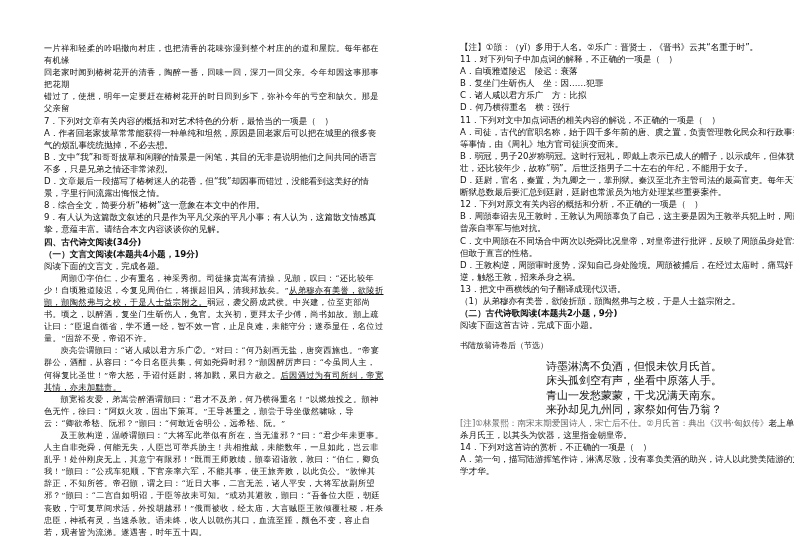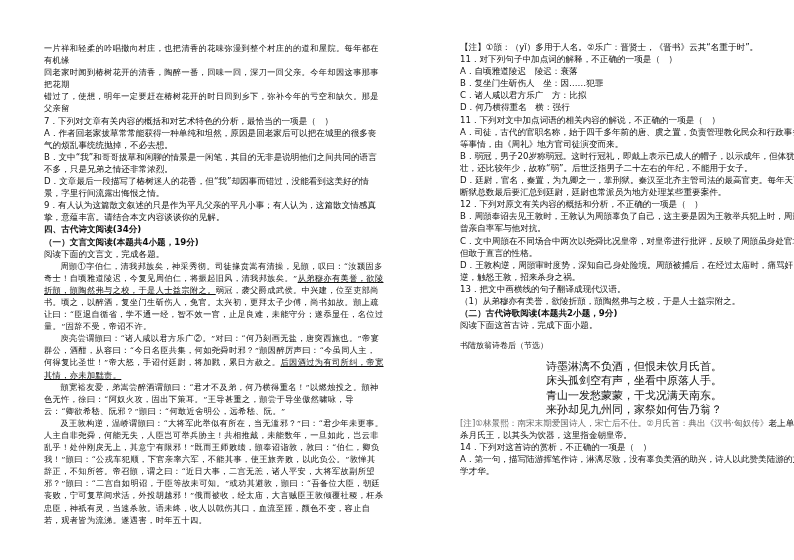--- a/index.html
+++ b/index.html
@@ -24,28 +24,29 @@
 
   <div class="col left">
     <p class="p serif">一片祥和轻柔的吟唱撒向村庄，也把清香的花味弥漫到整个村庄的的道和屋院。每年都在有机缘</p>
     <p class="p serif">回老家时闻到椿树花开的清香，陶醉一番，回味一回，深刀一回父亲。今年却因这事那事把花期</p>
     <p class="p serif">错过了，使想，明年一定要赶在椿树花开的时日回到乡下，弥补今年的亏空和缺欠。那是父亲留</p>
 
     <p class="p">7．下列对文章有关内容的概括和对艺术特色的分析，最恰当的一项是（　）</p>
     <p class="p">A．作者回老家拔草常常能获得一种单纯和坦然，原因是回老家后可以把在城里的很多丧气的烦乱事统统抛掉，不必去想。</p>
     <p class="p">B．文中“我”和哥哥拔草和闲聊的情景是一闲笔，其目的无非是说明他们之间共同的语言不多，只是兄弟之情还非常浓烈。</p>
     <p class="p">D．文章最后一段描写了椿树迷人的花香，但“我”却因事而错过，没能看到这美好的情景，字里行间流露出悔恨之情。</p>
+    <p class="p">8．综合全文，简要分析“椿树”这一意象在本文中的作用。</p>
     <p class="p">9．有人认为这篇散文叙述的只是作为平凡父亲的平凡小事；有人认为，这篇散文情感真挚，意蕴丰富。请结合本文内容谈谈你的见解。</p>
 
     <p class="p bold">四、古代诗文阅读(34分)</p>
     <p class="p bold">（一）文言文阅读(本题共4小题，19分)</p>
     <p class="p">阅读下面的文言文，完成各题。</p>
 
     <p class="p serif indent">
-      <span>周顗①字伯仁，清我邦族矣，神采秀彻。司徒掾贲嵩有清操，见顗，叹曰：“汝颍固多奇士！自顷雅道陵迟，今复见周伯仁，将振起旧风，清我邦族矣。”</span><span class="u">从弟穆亦有美誉，欲陵折顗，顗陶然弗与之校，于是人士益宗附之。</span><span>弱冠，袭父爵成武侯。中兴建，位至吏部尚书。顷之，以醉酒，复坐门生斫伤人，免官。太兴初，更拜太子少傅，尚书如故。顗上疏让曰：“臣退自循省，学不通一经，智不效一官，止足良难，未能守分；遂忝显任，名位过量。”固辞不受，帝诏不许。</span>
+      <span>周顗①字伯仁，少有重名，神采秀彻。司徒掾贲嵩有清操，见顗，叹曰：“还比较年少！自顷雅道陵迟，今复见周伯仁，将振起旧风，清我邦族矣。”</span><span class="u">从弟穆亦有美誉，欲陵折顗，顗陶然弗与之校，于是人士益宗附之。</span><span>弱冠，袭父爵成武侯。中兴建，位至吏部尚书。顷之，以醉酒，复坐门生斫伤人，免官。太兴初，更拜太子少傅，尚书如故。顗上疏让曰：“臣退自循省，学不通一经，智不效一官，止足良难，未能守分；遂忝显任，名位过量。”固辞不受，帝诏不许。</span>
     </p>
     <p class="p serif indent">
       <span>庾亮尝谓顗曰：“诸人咸以君方乐广②。”对曰：“何乃刻画无盐，唐突西施也。”帝宴群公，酒酣，从容曰：“今日名臣共集，何如尧舜时邪？”顗因醉厉声曰：“今虽同人主，何得复比圣世！”帝大怒，手诏付廷尉，将加戮，累日方赦之。</span><span class="u">后因酒过为有司所纠，帝宽其情，亦未加黜责。</span>
     </p>
     <p class="p serif indent">顗宽裕友爱，弟嵩尝醉酒谓顗曰：“君才不及弟，何乃横得重名！”以燃烛投之。顗神色无忤，徐曰：“阿奴火攻，固出下策耳。”王导甚重之，顗尝于导坐傲然啸咏，导云：“卿欲希嵇、阮邪？”顗曰：“何敢近舍明公，远希嵇、阮。”</p>
     <p class="p serif indent">及王敦构逆，温峤谓顗曰：“大将军此举似有所在，当无滥邪？”曰：“君少年未更事。人主自非尧舜，何能无失，人臣岂可举兵胁主！共相推戴，未能数年，一旦如此，岂云非乱乎！处仲刚戾无上，其意宁有限邪！”既而王师败绩，顗奉诏诣敦，敦曰：“伯仁，卿负我！”顗曰：“公戎车犯顺，下官亲率六军，不能其事，使王旅奔败，以此负公。”敦惮其辞正，不知所答。帝召顗，谓之曰：“近日大事，二宫无恙，诸人平安，大将军故副所望邪？”顗曰：“二宫自如明诏，于臣等故未可知。”或劝其避敦，顗曰：“吾备位大臣，朝廷丧败，宁可复草间求活，外投胡越邪！”俄而被收，经太庙，大言贼臣王敦倾覆社稷，枉杀忠臣，神祇有灵，当速杀敦。语未终，收人以戟伤其口，血流至踵，颜色不变，容止自若，观者皆为流涕。遂遇害，时年五十四。</p>
   </div>
 
   <div class="col right">
     <p class="p">【注】①顗：（yǐ）多用于人名。②乐广：晋贤士，《晋书》云其“名重于时”。</p>

